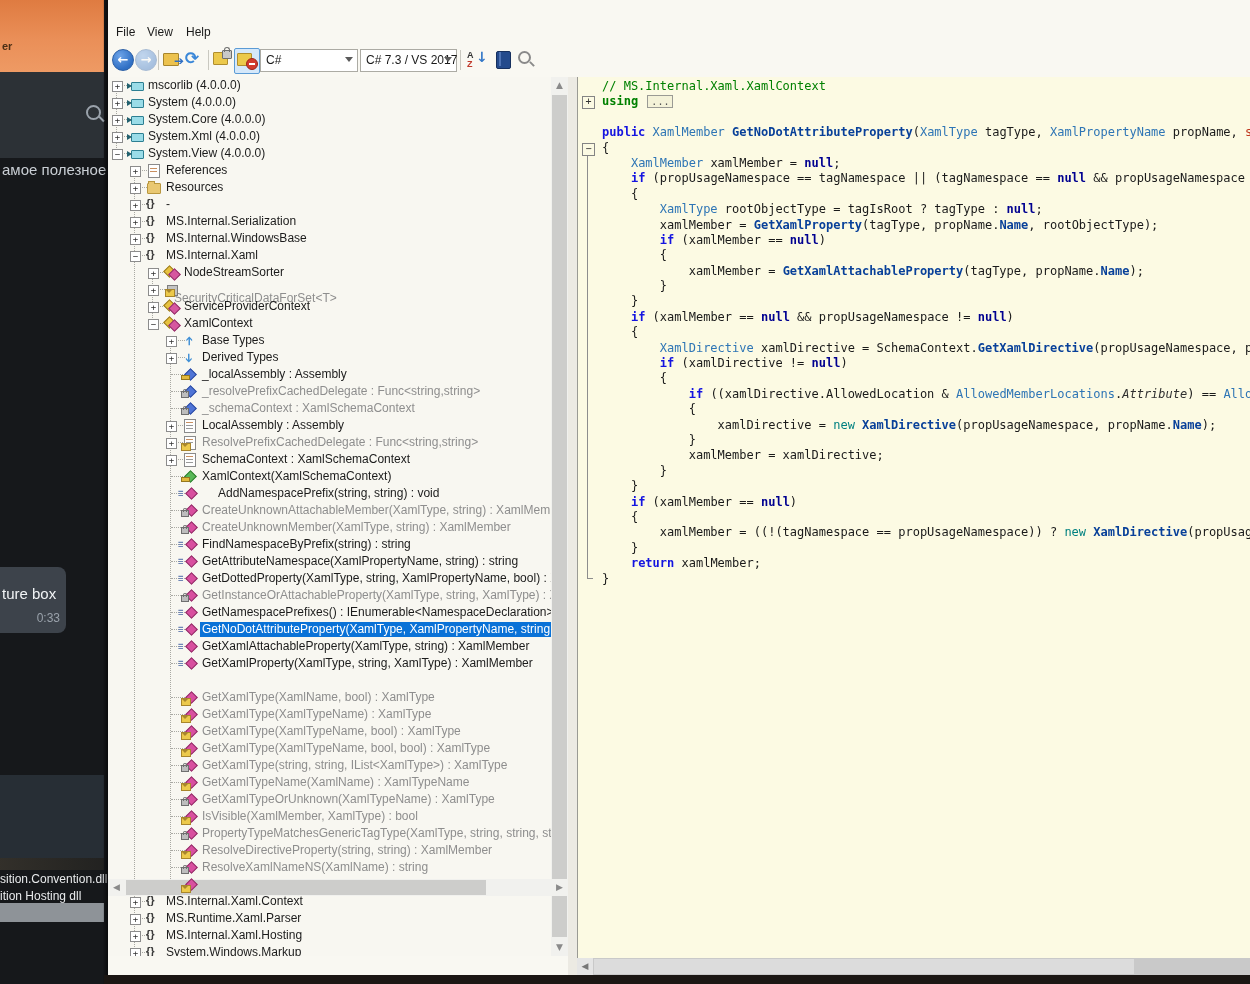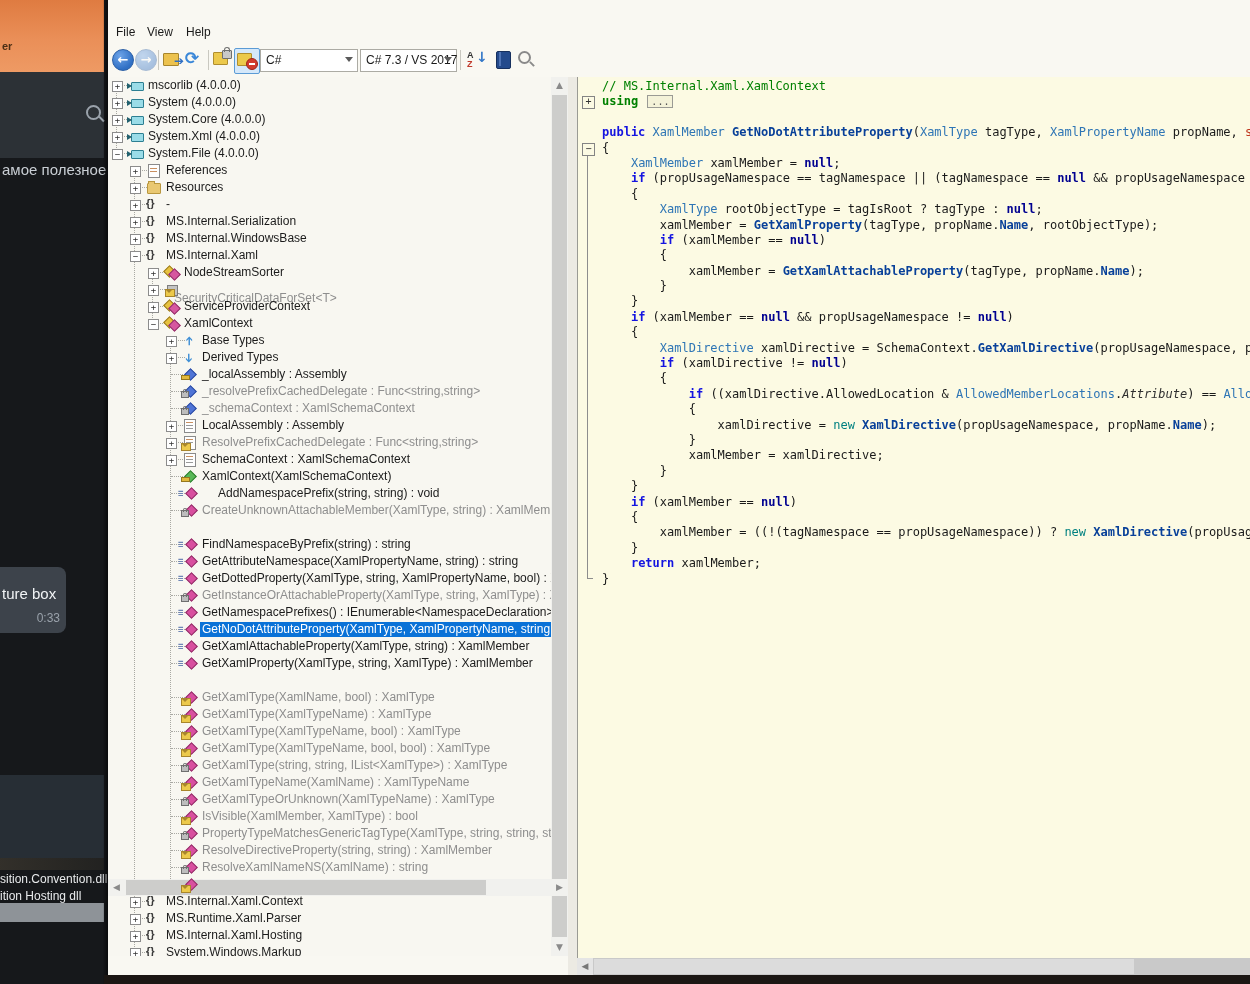--- a/index.html
+++ b/index.html
@@ -230,21 +230,21 @@
           </span>
           <span class="tlab" style="left:38px;">System.Xml (4.0.0.0)</span>
         </div>
         <div class="trow" style="top:68px;">
           <i class="hstub" style="left:9px;top:8px;width:14px;"></i>
           <span class="texp" style="left:4px;">−</span>
           <span class="tico" style="left:20px;">
             <i class="asmbox"></i>
             <i class="asmarr"></i>
           </span>
-          <span class="tlab" style="left:38px;">System.File (4.0.0.0)</span>
+          <span class="tlab" style="left:38px;">System.View (4.0.0.0)</span>
         </div>
         <div class="trow" style="top:85px;">
           <i class="hstub" style="left:27px;top:8px;width:14px;"></i>
           <span class="texp" style="left:22px;">+</span>
           <span class="tico" style="left:38px;">
             <i class="docic">
               <i style="top:3px"></i>
               <i style="top:6px"></i>
             </i>
           </span>
@@ -418,20 +418,28 @@
           </span>
           <span class="tlab" style="left:108px;">AddNamespacePrefix(string, string) : void</span>
         </div>
         <div class="trow" style="top:425px;">
           <i class="hstub" style="left:63px;top:8px;width:14px;"></i>
           <span class="tico" style="left:74px;">
             <i class="dia" style="background:#d84f9f;border:1px solid #8f2f66;left:5px;top:3px;"></i>
             <i class="ovl"></i>
           </span>
           <span class="tlab gray" style="left:92px;">CreateUnknownAttachableMember(XamlType, string) : XamlMember</span>
+        </div>
+        <div class="trow" style="top:442px;">
+          <i class="hstub" style="left:63px;top:8px;width:14px;"></i>
+          <span class="tico" style="left:74px;">
+            <i class="dia" style="background:#d84f9f;border:1px solid #8f2f66;left:5px;top:3px;"></i>
+            <i class="ovl"></i>
+          </span>
+          <span class="tlab gray" style="left:92px;">CreateUnknownMember(XamlType, string) : XamlMember</span>
         </div>
         <div class="trow" style="top:459px;">
           <i class="hstub" style="left:63px;top:8px;width:14px;"></i>
           <span class="tico" style="left:74px;">
             <i class="mlin">≡</i>
             <i class="dia" style="background:#d84f9f;border:1px solid #8f2f66;left:5px;top:3px;"></i>
           </span>
           <span class="tlab" style="left:92px;">FindNamespaceByPrefix(string) : string</span>
         </div>
         <div class="trow" style="top:476px;">

